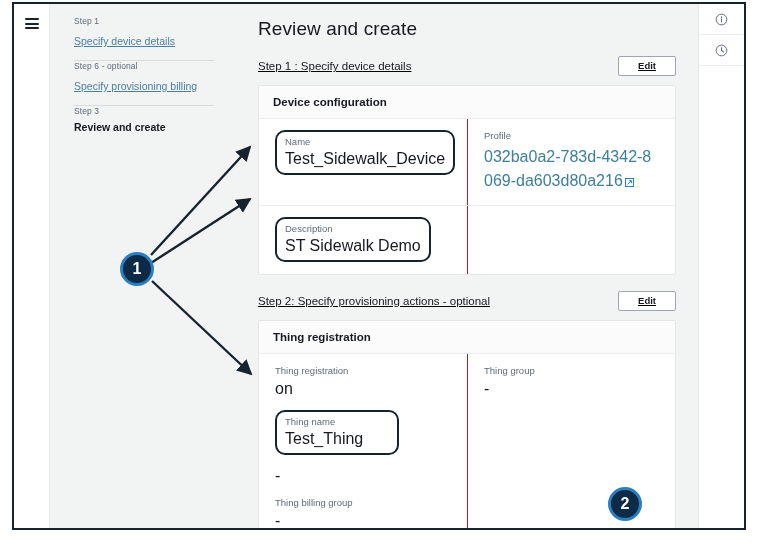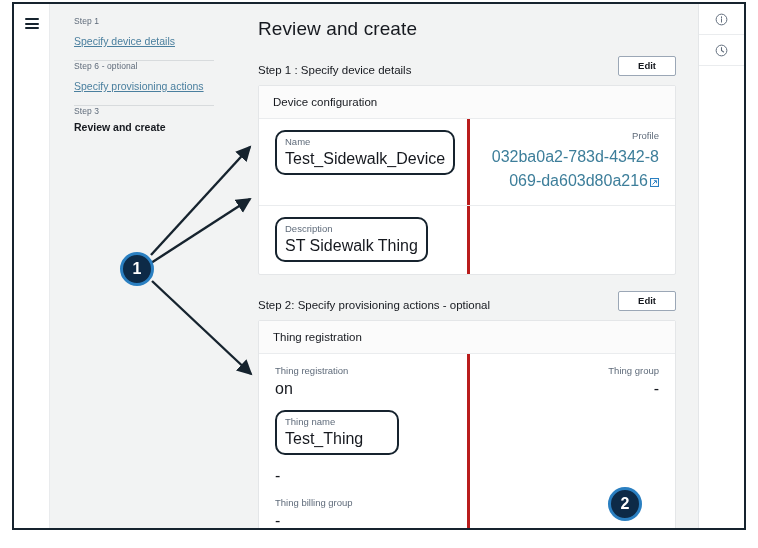--- a/index.html
+++ b/index.html
@@ -106,23 +106,24 @@
   }
   .page-title {
     font-size: 19px;
     font-weight: normal;
     color: #16191f;
     margin: 4px 0 16px 0;
     letter-spacing: .1px;
   }
   .section-head {
     display: flex;
-    align-items: flex-end;
+    align-items: center;
     justify-content: space-between;
     margin-bottom: 9px;
+    text-decoration: underline;
   }
   .section-title {
     font-size: 11.5px;
     color: #16191f;
   }
   .edit-btn {
     font-size: 9.5px;
     font-weight: bold;
     color: #16191f;
     background: #ffffff;
@@ -134,39 +135,39 @@
   }
   .card {
     background: #ffffff;
     border: 1px solid #e4e6e8;
     border-radius: 2px;
     margin-bottom: 16px;
   }
   .card-header {
     padding: 10px 14px;
     font-size: 11.5px;
-    font-weight: normal;
+    font-weight: bold;
     color: #16191f;
     border-bottom: 1px solid #eaecee;
     background: #fbfbfb;
   }
   .card-body {
     position: relative;
     padding: 0;
   }
   .grid2 {
     display: flex;
   }
   .col {
     flex: 1 1 50%;
     box-sizing: border-box;
     padding: 11px 16px 12px 16px;
     min-width: 0;
   }
-  .col.right { border-left: 3px solid #b91c1c; text-align: right; }
+  .col.right { border-left: 1px solid #b91c1c; }
   .row-divider {
     height: 1px;
     background: #eaecee;
   }
   .field { margin-bottom: 12px; }
   .field:last-child { margin-bottom: 0; }
   .field-label {
     font-size: 9.5px;
     color: #5f6b7a;
     margin-bottom: 4px;
@@ -253,21 +254,21 @@
     </div>
 
     <div class="sidenav">
       <div class="step-block">
         <div class="step-kicker">Step 1</div>
         <div class="step-link">Specify device details</div>
       </div>
       <div class="step-divider"></div>
       <div class="step-block">
         <div class="step-kicker">Step 6 - optional</div>
-        <div class="step-link">Specify provisioning actions</div>
+        <div class="step-link">Specify provisioning billing</div>
       </div>
       <div class="step-divider"></div>
       <div class="step-block">
         <div class="step-kicker">Step 3</div>
         <div class="step-current">Review and create</div>
       </div>
     </div>
 
     <div class="content">
 
@@ -296,21 +297,21 @@
                         <path d="M3.4 8.6L8.2 3.8M5.2 3.6h3.4v3.4" fill="none" stroke="#2a7fc1" stroke-width="1.3"></path>
                       </svg></span></div>
               </div>
             </div>
           </div>
           <div class="row-divider"></div>
           <div class="grid2">
             <div class="col">
               <div class="field boxed">
                 <div class="field-label">Description</div>
-                <div class="field-value">ST Sidewalk Thing</div>
+                <div class="field-value">ST Sidewalk Demo</div>
               </div>
             </div>
             <div class="col right"></div>
           </div>
         </div>
       </div>
 
       <div class="section-head">
         <div class="section-title">Step 2: Specify provisioning actions - optional</div>
         <button class="edit-btn">Edit</button>

